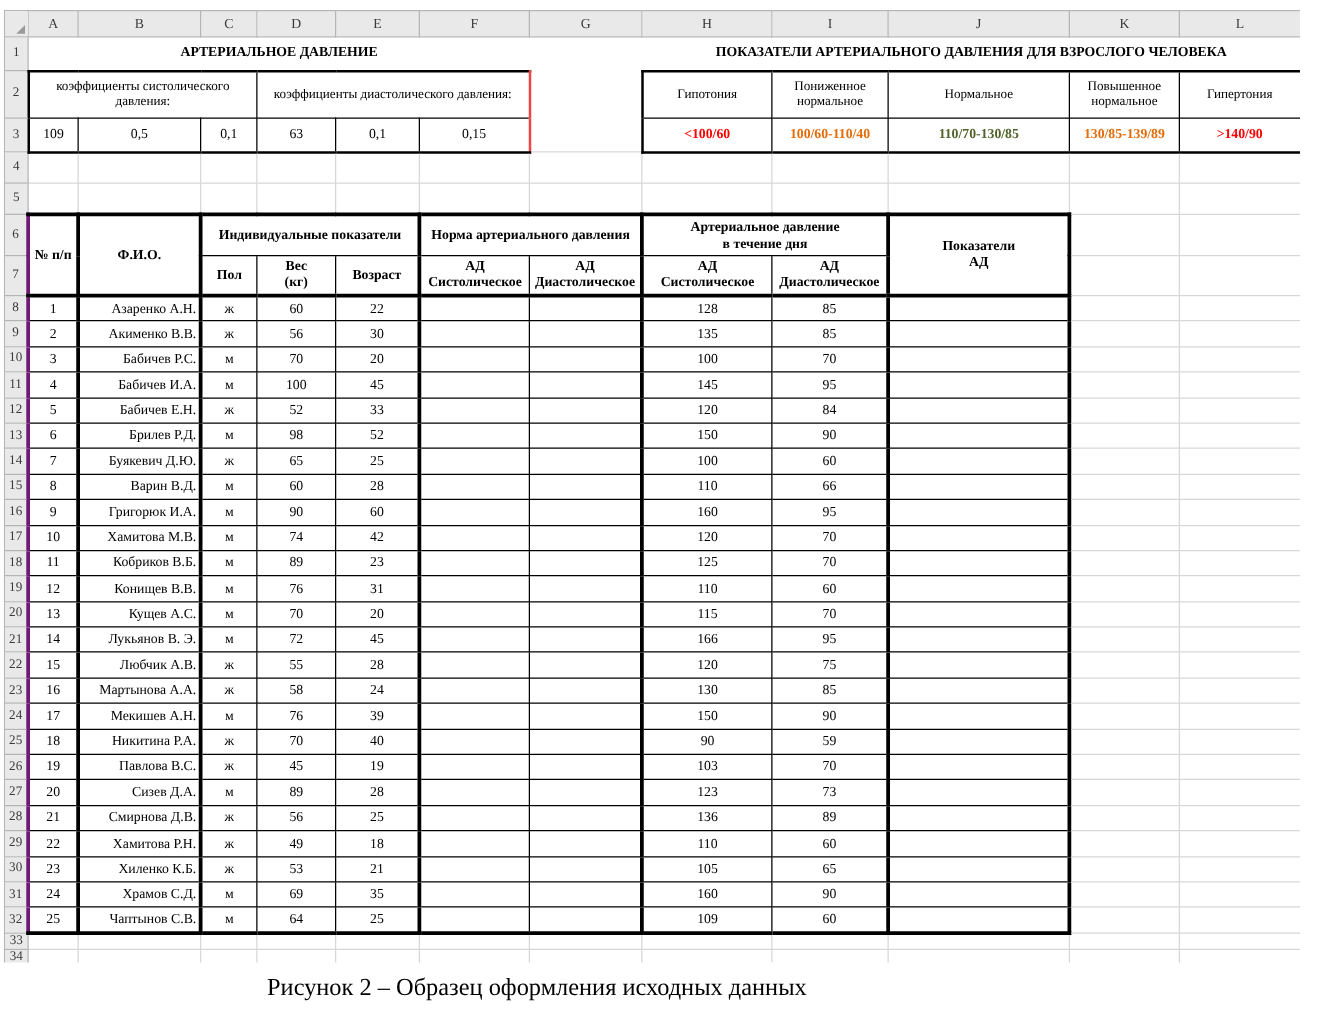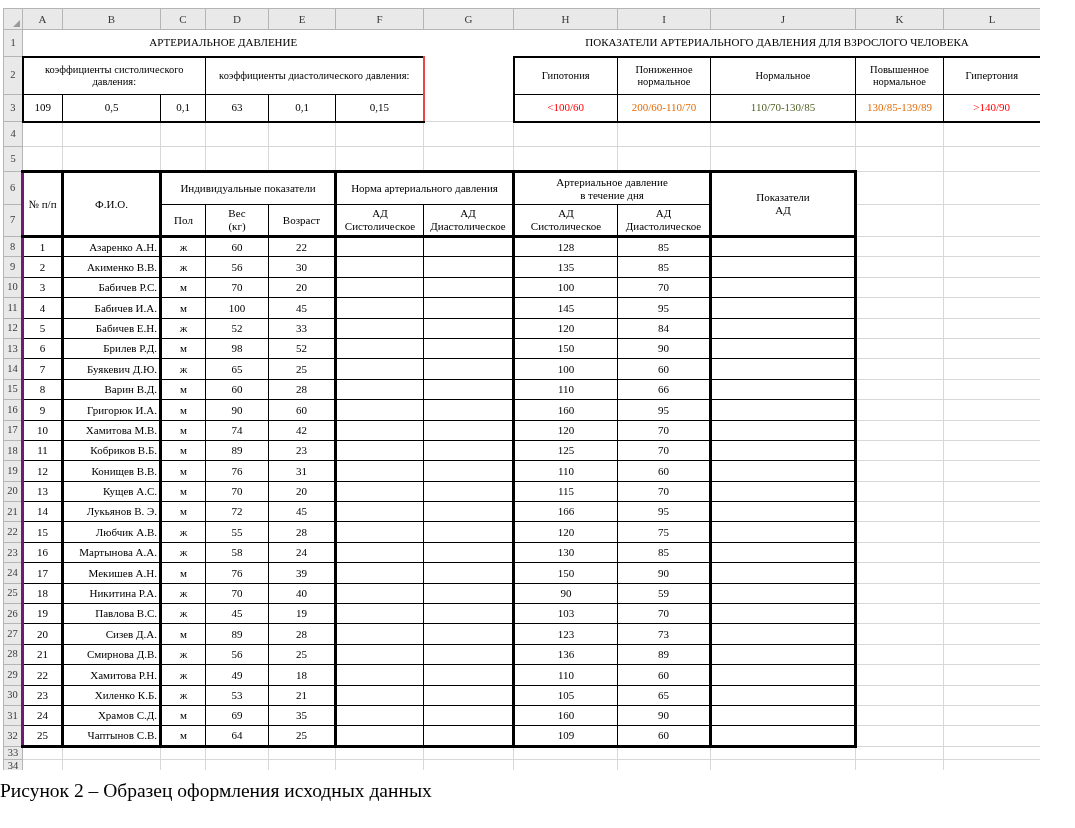--- a/index.html
+++ b/index.html
@@ -11,29 +11,29 @@
         font-size:11px;line-height:1.15;border:1px solid #d7d7d7;background:#fff;
         font-weight:normal;word-wrap:break-word;}
   th.ch,td.rh{background:#e9e9e9;border:1px solid #b5b5b5;color:#3a3a3a;}
   th.ch{font-size:11px;}
   td.rh{font-size:10.5px;}
   .corner{position:relative;}
   .tri{position:absolute;right:2px;bottom:2px;width:0;height:0;
        border-left:7px solid transparent;border-bottom:7px solid #9a9a9a;}
   tr.hA{height:21px} tr.h27{height:27px} tr.h38{height:38px} tr.h25{height:25px}
   tr.h33{height:33px} tr.h32{height:32px} tr.h20{height:20.4px} tr.h13{height:13px} tr.h14{height:14px}
-  .bold{font-weight:normal;margin-left:16px;}
+  .bold{font-weight:bold;margin-left:16px;}
   .pre{white-space:pre-line;}
   .left{text-align:right;padding-left:4px;}
   .lbl{font-size:10.5px;}
   .nog{border:0;}.b1{border-bottom:1.5px solid #000}.r1{border-right:1.5px solid #000}
   .t2{border-top:2px solid #000}.b2{border-bottom:2px solid #000}.l2{border-left:2px solid #000}.r2{border-right:2px solid #ef4444}
   .t3{border-top:3px solid #000}.b3{border-bottom:3px solid #000}.l3{border-left:3px solid #701a75}.r3{border-right:3px solid #000}
   tr.last-data td.b1{border-bottom:3px solid #000;}
-  .caption{position:absolute;top:780px;left:0;width:859px;
+  .caption{position:absolute;top:780px;left:0;width:859px;text-align:center;
            font-size:19.5px;color:#000;}
 </style>
 </head>
 <body>
 
 <div class="page">
   <div class="sheet">
     <table class="grid">
       <colgroup>
         <col style="width:19px">
@@ -94,21 +94,21 @@
       <tr class="h27">
         <td class="rh">3</td>
         <td class="l2 b2 r1">109</td>
         <td class="b2 r1">0,5</td>
         <td class="b2 r1">0,1</td>
         <td class="b2 r1">63</td>
         <td class="b2 r1">0,1</td>
         <td class="b2 r2">0,15</td>
         <td class="nog"></td>
         <td class="bold l2 b2 r1" style="color: rgb(255, 0, 0);">&lt;100/60</td>
-        <td class="bold b2 r1" style="color: rgb(227, 108, 10);">200/60-110/70</td>
+        <td class="bold b2 r1" style="color: rgb(227, 108, 10);">100/60-110/40</td>
         <td class="bold b2 r1" style="color: rgb(79, 98, 40);">110/70-130/85</td>
         <td class="bold b2 r1" style="color: rgb(227, 108, 10);">130/85-139/89</td>
         <td class="bold b2 r2" style="color: rgb(255, 0, 0);">&gt;140/90</td>
       </tr>
 
       <tr class="h25">
         <td class="rh">4</td>
         <td></td>
             <td></td>
             <td></td>

